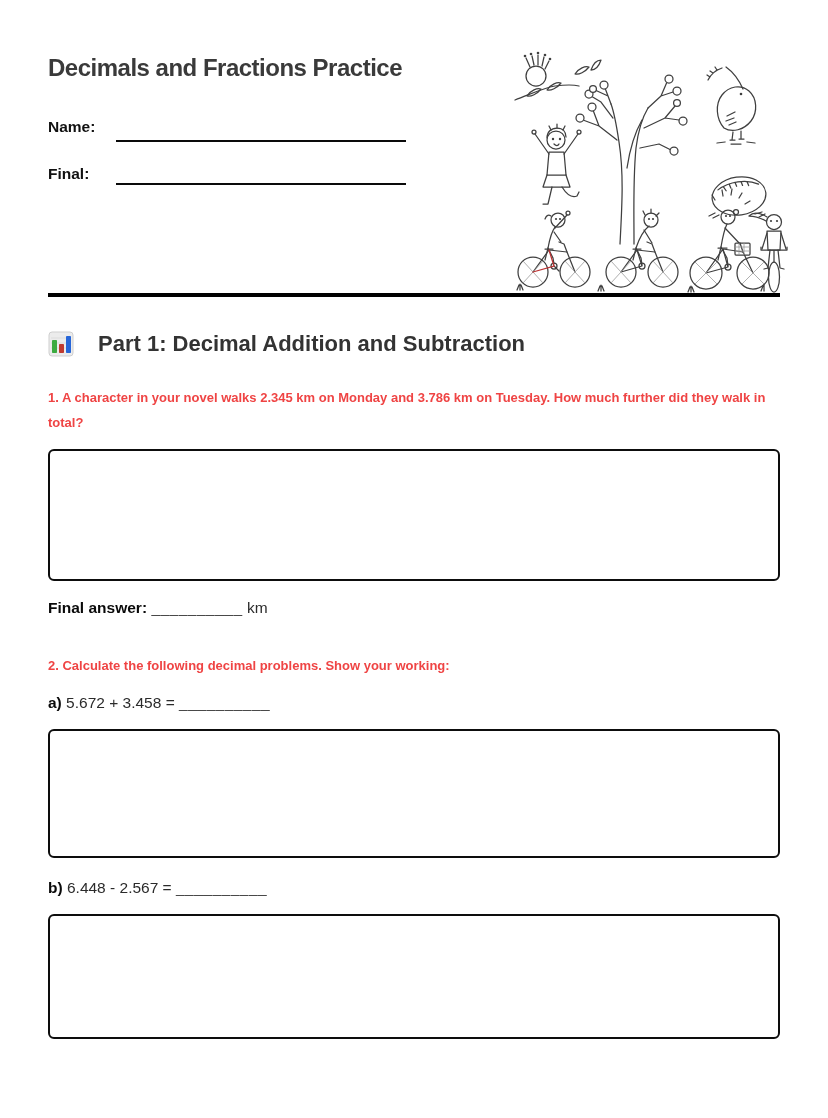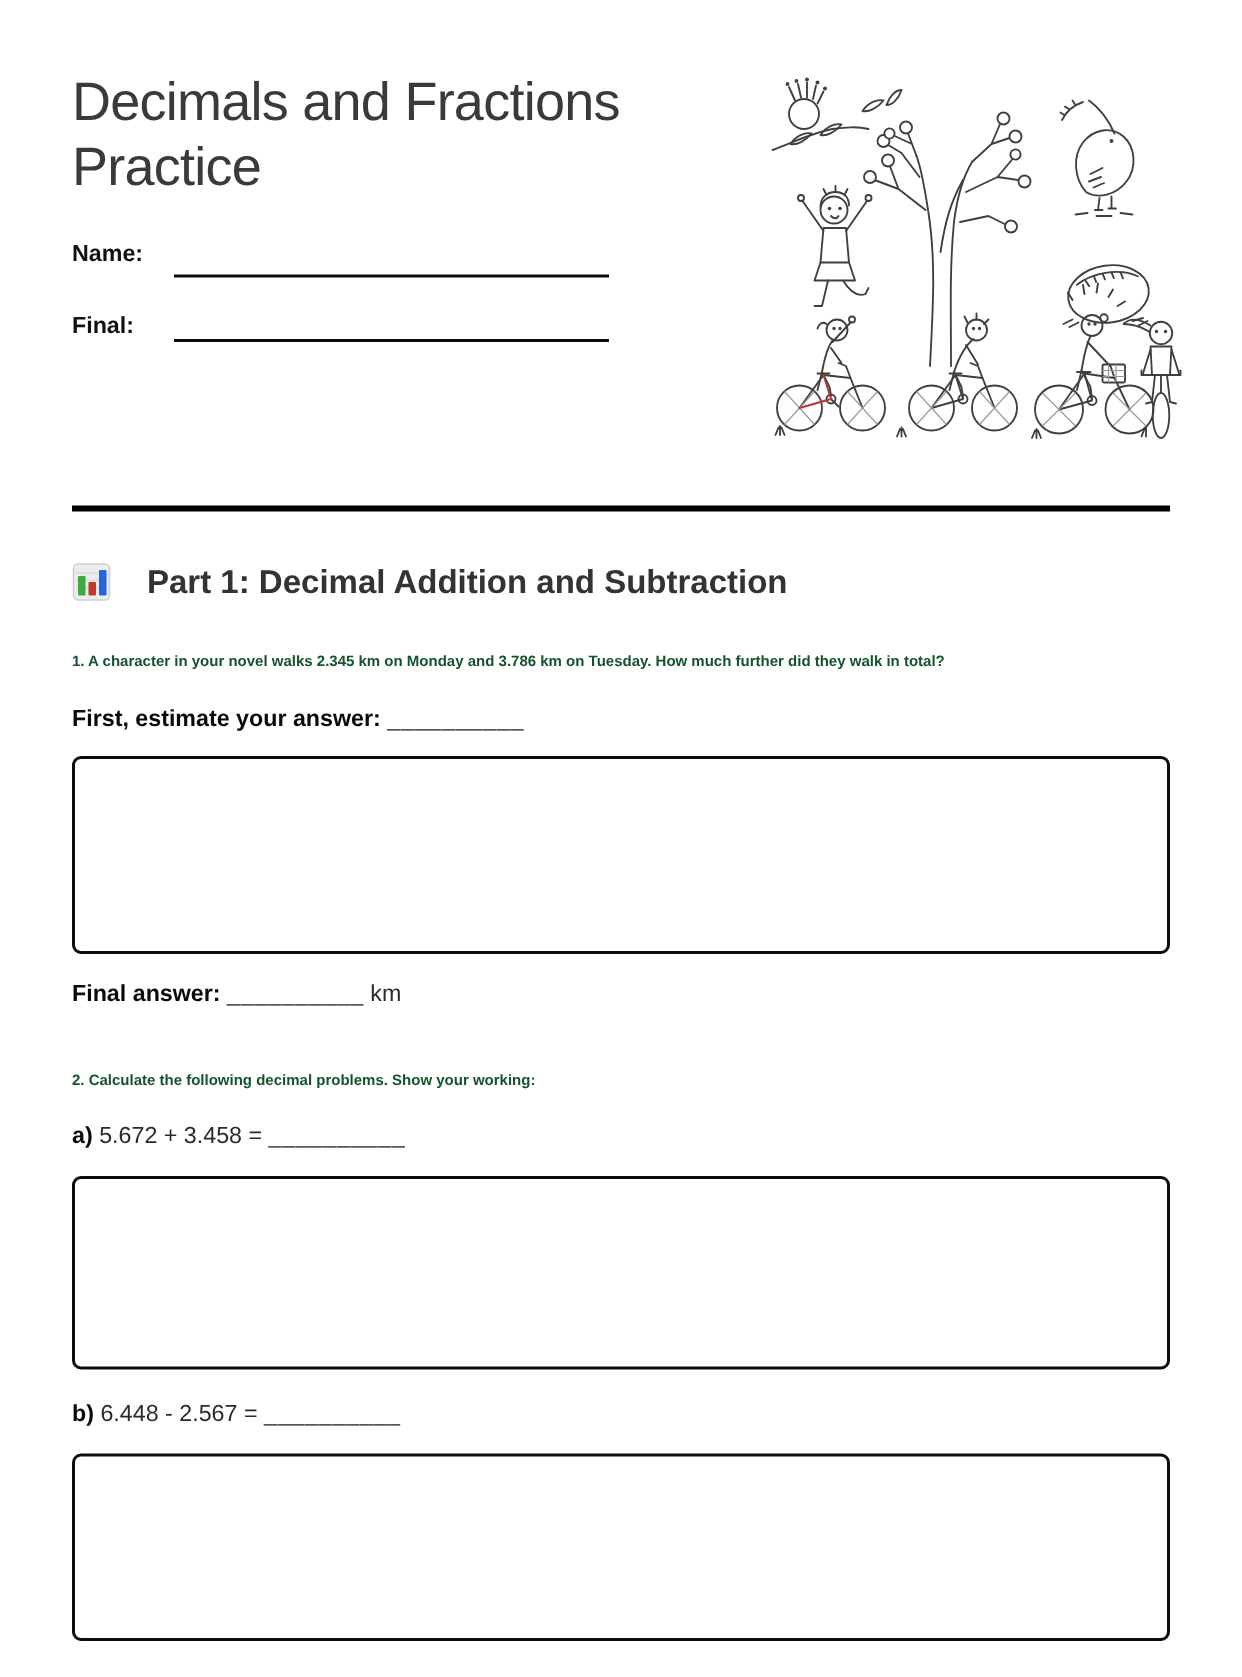--- a/index.html
+++ b/index.html
@@ -8,21 +8,21 @@
     width: 828px; height: 1118px;
     font-family: "Liberation Sans", "DejaVu Sans", sans-serif;
     color: #000;
     overflow: hidden;
   }
   .page { width: 828px; padding: 0 48px; position: relative; }
 
   
   .header { position: relative; padding-top: 46px; }
   h1.title {
-    font-size: 36px; line-height: 43px; font-weight: 400;
+    font-size: 24px; line-height: 43px; font-weight: 700;
     color: #3a3a3a; letter-spacing: -0.5px; max-width: 450px;
   }
   .field-row { display: flex; align-items: baseline; }
   .field-row.name { margin-top: 27px; align-items: flex-end; }
   .field-row.date { margin-top: 23px; }
   .field-label { font-weight: 700; font-size: 15.5px; color: #111; width: 68px; }
   .field-line {
     display: inline-block; width: 290px; height: 20px;
     border-bottom: 2.5px solid #0a0a0a; transform: translateY(6px);
   }
@@ -36,22 +36,22 @@
 
   
   h2.part-heading {
     margin-top: 32px; display: flex; align-items: center; gap: 24px;
     font-size: 22px; line-height: 30px; font-weight: 700; color: #333;
   }
   .chart-icon { width: 26px; height: 26px; flex: 0 0 auto; }
 
   
   .question {
-    margin-top: 26px; font-size: 10px; line-height: 25px;
-    font-weight: 700; color: #14532d;
+    margin-top: 26px; font-size: 13px; line-height: 25px;
+    font-weight: 700; color: #ef4444;
   }
   .question.q2 { margin-top: 35px; }
   .inline-row { font-size: 15.5px; line-height: 20px; color: #0a0a0a; }
   .inline-row .lbl { font-weight: 700; }
   .inline-row .blank { font-weight: 400; color: #3d3d3d; letter-spacing: 0.5px; }
   .inline-row .expr, .inline-row .unit { font-weight: 400; color: #2b2b2b; margin-top: 12px; }
   .estimate-row { margin-top: 16px; }
   .final-row { margin-top: 17px; }
   .sub-row-a { margin-top: 15px; }
   .sub-row-b { margin-top: 20px; }
@@ -236,24 +236,20 @@
       <path d="M3,7 H23 M3,12 H23 M3,17 H23" stroke="#dcdcdc" stroke-width="1" fill="none"></path>
       <rect x="4" y="9" width="5" height="13" rx="0.8" fill="#3cab40"></rect>
       <rect x="11" y="13" width="5" height="9" rx="0.8" fill="#c03a2f"></rect>
       <rect x="18" y="5" width="5" height="17" rx="0.8" fill="#2766d8"></rect>
     </svg>
     <span>Part 1: Decimal Addition and Subtraction</span>
   </h2>
 
   <p class="question q1">1. A character in your novel walks 2.345 km on Monday and 3.786 km on Tuesday. How much further did they walk in total?</p>
 
-  <p class="inline-row estimate-row">
-    <span class="lbl">First, estimate your answer:</span>
-    <span class="blank">__________</span>
-  </p>
 
   <div class="workbox box1"></div>
 
   <p class="inline-row final-row">
     <span class="lbl">Final answer:</span>
     <span class="blank">__________</span>
     <span class="unit">km</span>
   </p>
 
   <p class="question q2">2. Calculate the following decimal problems. Show your working:</p>

